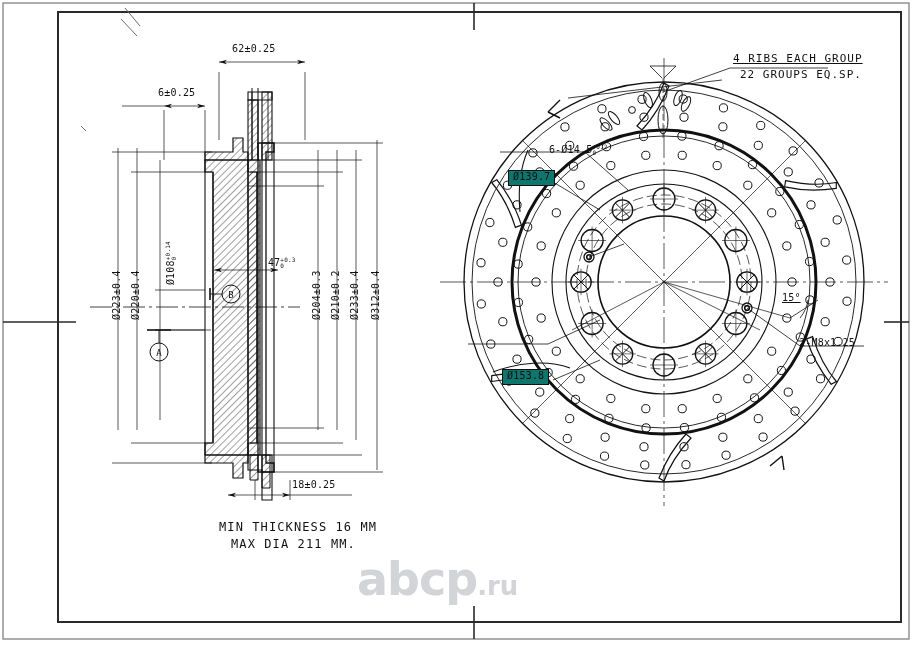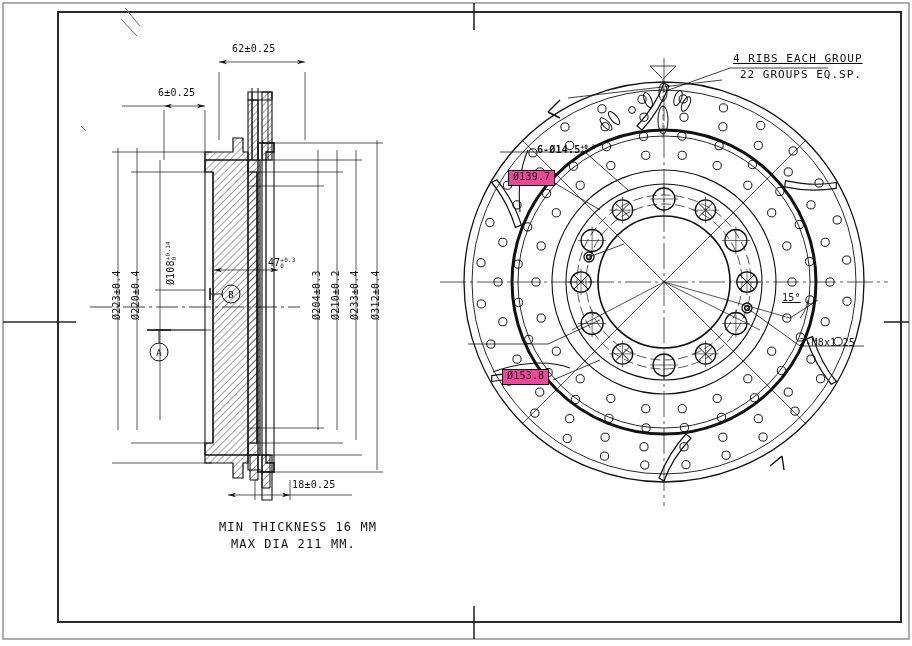--- a/index.html
+++ b/index.html
@@ -14,21 +14,21 @@
     position:absolute;font-family:"DejaVu Sans Mono","Liberation Mono",monospace;
     color:#111;white-space:pre;line-height:1.05;letter-spacing:0.2px;
   }
   .lbl.sz10{font-size:10px;}
   .lbl.sz11{font-size:11px;}
   .lbl.sz12{font-size:12px;letter-spacing:1.1px;}
   .tol{position:relative;display:inline-block;vertical-align:middle;}
   .tol .tu{display:block;font-size:6px;line-height:6px;}
   .tol .tl{display:block;font-size:6px;line-height:6px;}
   .rot{transform-origin:0 0;transform:rotate(-90deg);}
-  .boxed{border:1px solid #111;padding:1px 4px 2px 4px;background:#ec4899;}
+  .boxed{border:1px solid #111;padding:1px 4px 2px 4px;background:#0f766e;}
   #watermark{
     position:absolute;left:357px;top:552px;width:200px;height:56px;
     font-family:"DejaVu Sans","Liberation Sans",sans-serif;
     font-size:46px;font-weight:bold;letter-spacing:-1px;
     color:#d2d4d8;user-select:none;
   }
   #watermark .tld{font-size:26px;font-weight:bold;color:#d2d4d8;letter-spacing:0;}
 </style>
 </head>
 <body>
@@ -455,28 +455,31 @@
   </div>
 
   <div class="lbl sz10 rot" style="left:312px;top:320px;">Ø204±0.3</div>
   <div class="lbl sz10 rot" style="left:331px;top:320px;">Ø210±0.2</div>
   <div class="lbl sz10 rot" style="left:350px;top:320px;">Ø233±0.4</div>
   <div class="lbl sz10 rot" style="left:371px;top:320px;">Ø312±0.4</div>
 
   <div class="lbl sz11" style="left:733px;top:53px;letter-spacing:1px;text-decoration:underline;">4 RIBS EACH GROUP</div>
   <div class="lbl sz11" style="left:740px;top:69px;letter-spacing:1px;">22 GROUPS EQ.SP.</div>
 
-  <div class="lbl sz10" style="left:512px;top:133px;font-weight:bold;">
+  <div class="lbl sz10" style="left:524px;top:133px;">
     <span>6-Ø14.5</span><span class="tol"><span class="tu">+0.2</span><span class="tl">0</span></span>
   </div>
 
 
   <div class="lbl sz10 boxed" style="left:508px;top:170px;">Ø139.7</div>
   <div class="lbl sz10 boxed" style="left:502px;top:369px;">Ø153.8</div>
 
   <div class="lbl sz10" style="left:782px;top:293px;text-decoration:underline;">15°</div>
   <div class="lbl sz10" style="left:799px;top:338px;">2-M8x1.25</div>
 
   <div class="lbl sz12" style="left:219px;top:521px;">MIN THICKNESS 16 MM</div>
   <div class="lbl sz12" style="left:231px;top:538px;">MAX DIA 211 MM.</div>
 
+  <div id="watermark">
+    <span>abcp</span><span class="tld">.ru</span>
+  </div>
 
 </div>
 
 </body></html>

